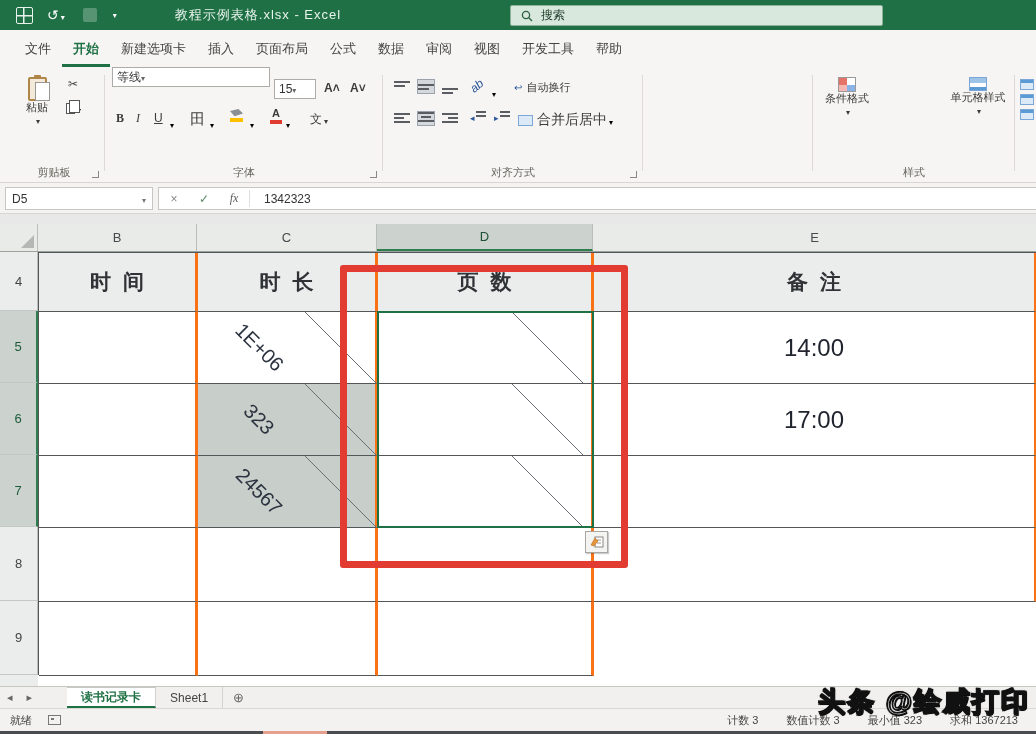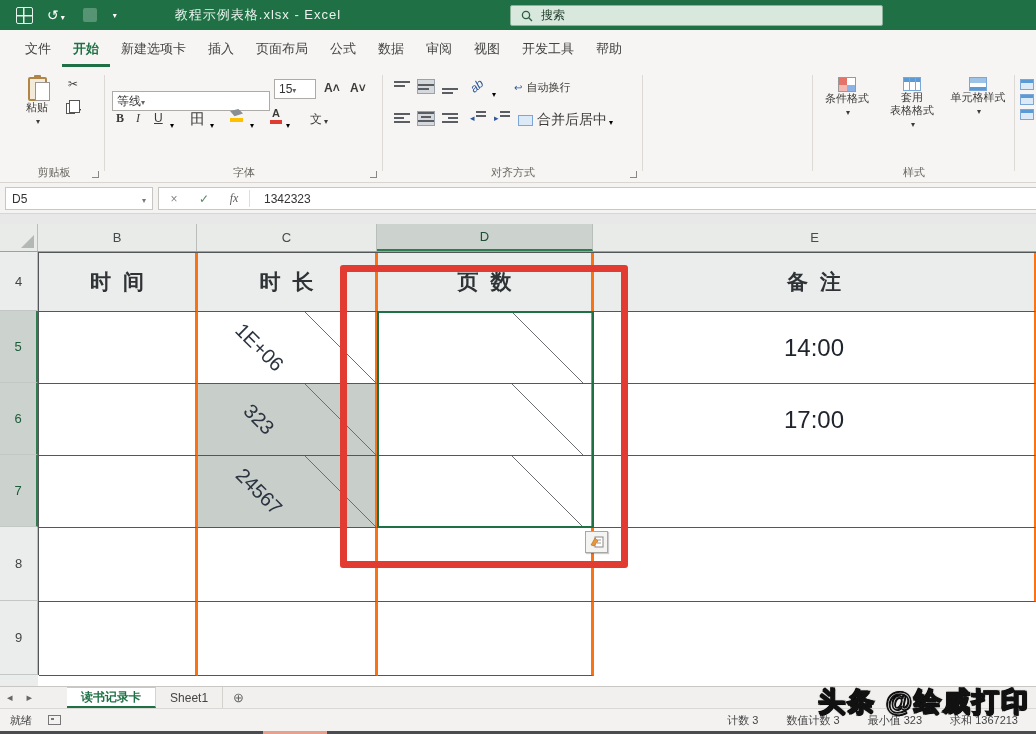--- a/index.html
+++ b/index.html
@@ -161,21 +161,21 @@
         <span class="copy-ic"></span>
         <span class="caret"></span>
       </span>
     <span class="abs" style="left:62px;top:58px;"><span class="painter-ic"></span></span>
     <span class="grp-label">剪贴板</span>
     <span class="launcher"></span>
   </div>
   <div class="rsep" style="left:104px;"></div>
 
   <div class="abs" style="left:108px;top:0;width:272px;height:116px;">
-    <div class="abs combo" style="left:4px;top:24px;width:158px;">
+    <div class="abs combo" style="left:4px;top:0;width:158px;">
       <span>等线</span>
         <span class="caret"></span>
     </div>
     <div class="abs combo" style="left:166px;top:12px;width:42px;">
       <span>15</span>
         <span class="caret"></span>
     </div>
     <span class="abs mini" style="left:216px;top:14px;font-weight:bold;">A˄</span>
     <span class="abs mini" style="left:242px;top:14px;font-weight:bold;">A˅</span>
     <span class="abs mini" style="left:8px;top:44px;font-weight:bold;font-family:'Liberation Serif',serif;">B</span>
@@ -267,26 +267,20 @@
     <div class="abs two-line-btn" style="left:2px;top:10px;width:58px;">
       <span class="cf-ic">
           <b></b>
           <b></b>
           <b></b>
           <b></b>
         </span>
       <span>条件格式</span>
         <span class="caret"></span>
     </div>
-    <div class="abs two-line-btn" style="left:64px;top:10px;width:64px;">
-      <span class="tbl-ic"></span>
-      <span>套用</span>
-      <span>表格格式</span>
-        <span class="caret"></span>
-    </div>
     <div class="abs two-line-btn" style="left:130px;top:10px;width:64px;">
       <span class="cs-ic"></span>
       <span>单元格样式</span>
         <span class="caret"></span>
     </div>
     <span class="grp-label">样式</span>
   </div>
   <div class="rsep" style="left:1014px;"></div>
 
   <div class="abs" style="left:1020px;top:12px;">

